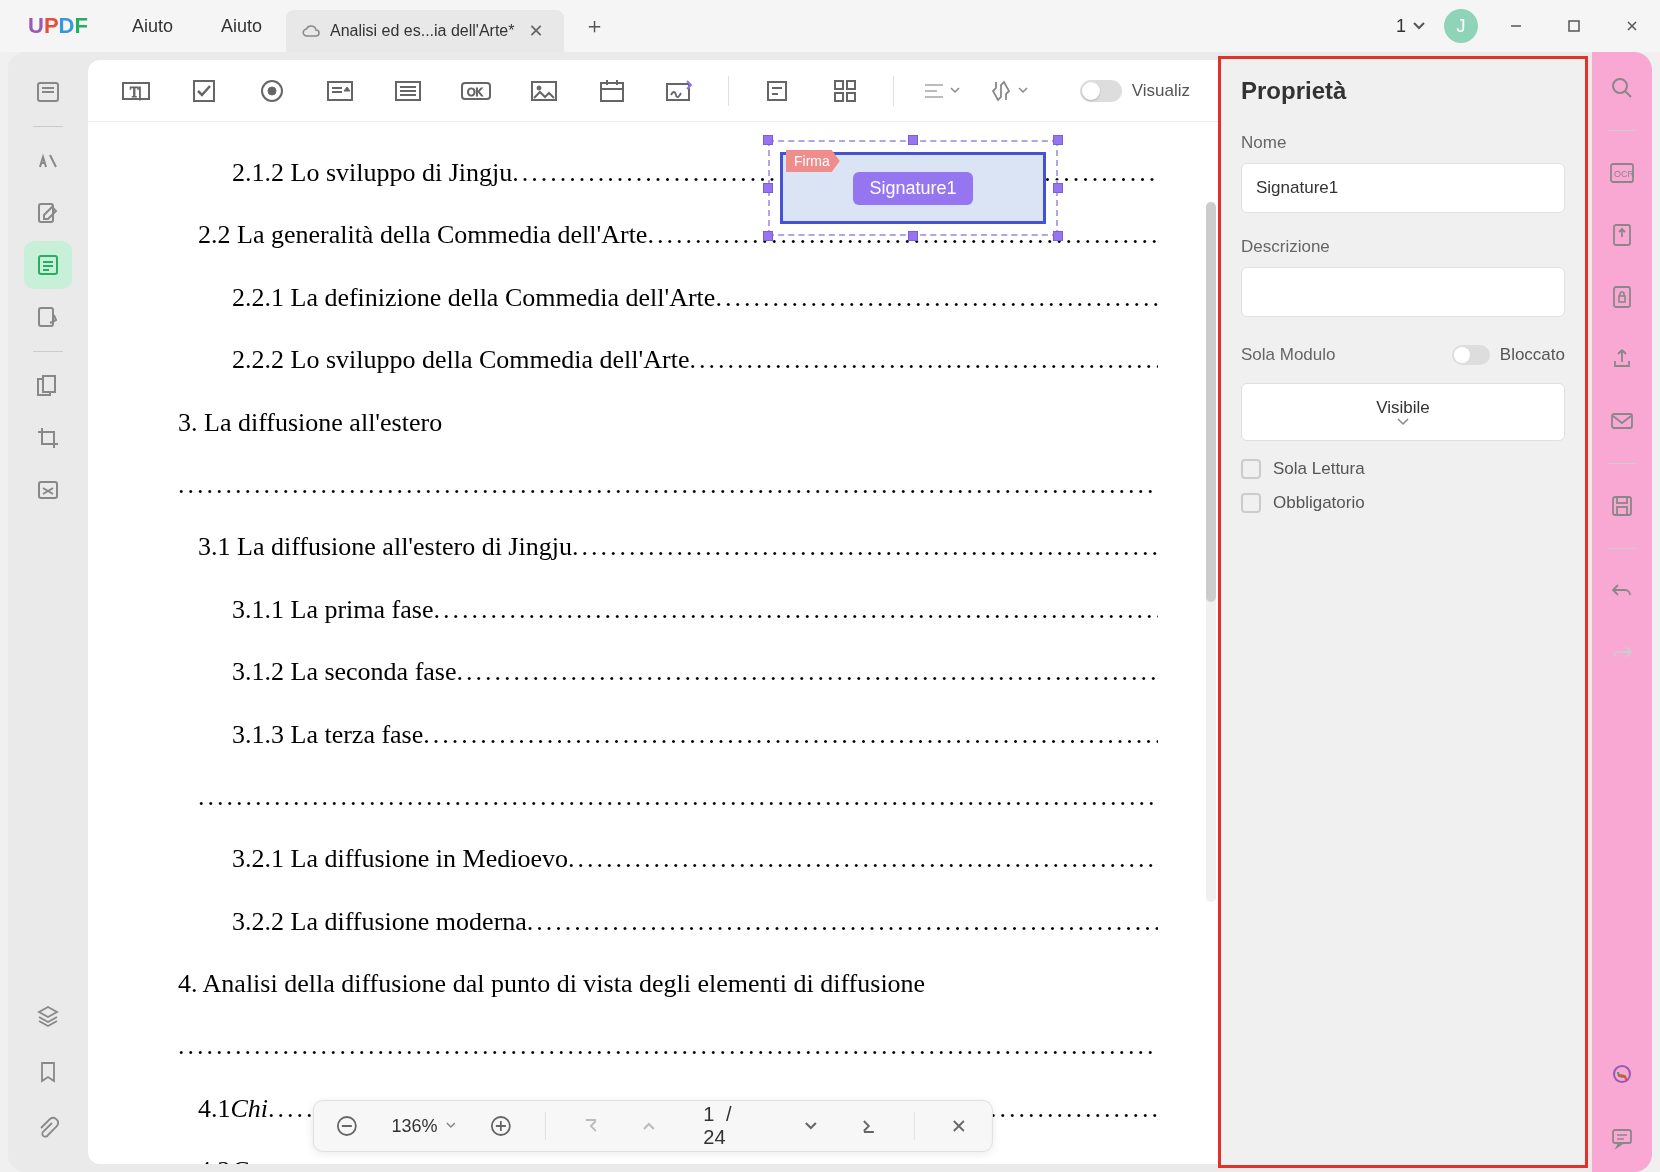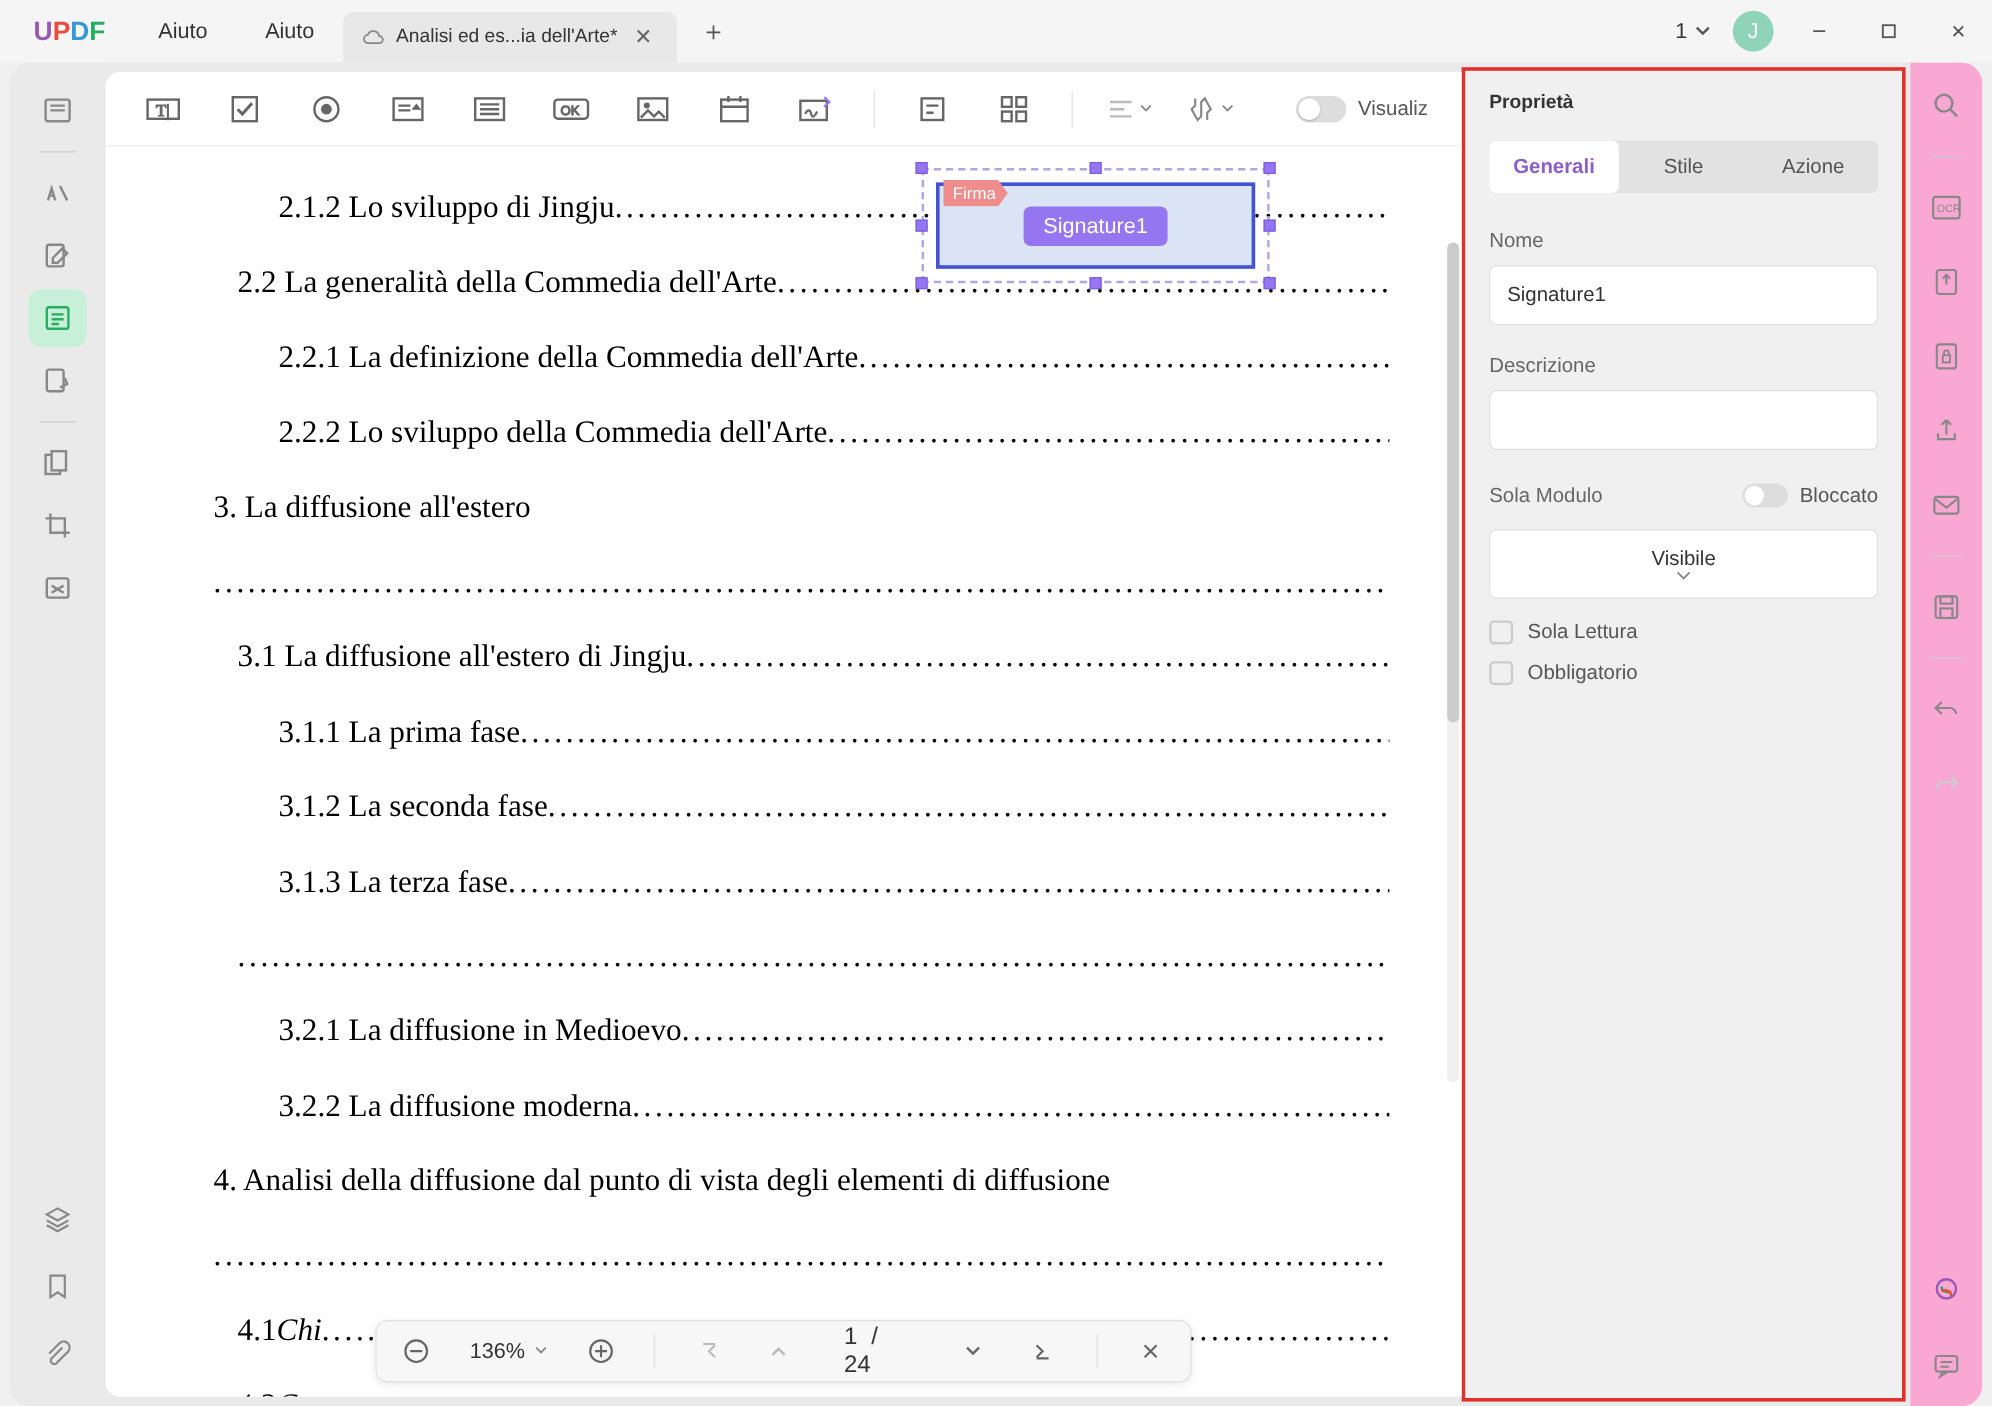--- a/index.html
+++ b/index.html
@@ -58,21 +58,21 @@
 .sig-tag { position: absolute; top: 10px; left: 18px; background: #ef8d8d; color: #fff; font-size: 14px; padding: 3px 10px 3px 8px; font-family: "Segoe UI", sans-serif; clip-path: polygon(0 0, 85% 0, 100% 50%, 85% 100%, 0 100%); z-index: 2; }
 .handle { position: absolute; width: 10px; height: 10px; background: #9575f0; border: 1px solid #7a5de0; }
 .dash-rect { position: absolute; left: 0; top: 0; right: 0; bottom: 0; border: 2px dashed #b0a5e5; pointer-events: none; }
 
 
 .vscroll { position: absolute; right: 2px; top: 80px; width: 10px; height: 700px; background: #f0f0f0; border-radius: 5px; }
 .vscroll-thumb { width: 10px; height: 400px; background: #ccc; border-radius: 5px; }
 
 
 .props { width: 370px; background: #f0f0f0; border: 3px solid #e2312c; margin: 4px 4px 4px 0; padding: 18px 20px; display: flex; flex-direction: column; overflow-y: auto; }
-.props h2 { font-size: 16px; font-weight: 700; color: #333; margin-bottom: 22px; }
+.props h2 { font-size: 24px; font-weight: 700; color: #333; margin-bottom: 22px; }
 .prop-tabs { display: flex; background: #e2e2e2; border-radius: 6px; overflow: hidden; margin-bottom: 24px; }
 .prop-tab { flex: 1; padding: 12px 0; text-align: center; font-size: 17px; color: #555; cursor: pointer; }
 .prop-tab.active { background: #fff; color: #8e5ec9; font-weight: 600; border-radius: 6px; }
 .prop-label { font-size: 17px; color: #666; margin-bottom: 10px; margin-top: 6px; }
 .prop-input { width: 100%; border: 1px solid #e0e0e0; background: #fff; border-radius: 6px; padding: 14px 14px; font-size: 17px; color: #333; margin-bottom: 18px; }
 .prop-row { display: flex; align-items: center; justify-content: space-between; margin: 10px 0 18px 0; }
 .prop-select { width: 100%; border: 1px solid #e0e0e0; background: #fff; border-radius: 6px; padding: 14px 14px; font-size: 17px; color: #333; display: flex; justify-content: space-between; align-items: center; cursor: pointer; margin-bottom: 18px; flex-direction: column; }
 .prop-check { display: flex; align-items: center; gap: 12px; font-size: 17px; color: #555; margin-bottom: 14px; }
 .prop-check .box { width: 20px; height: 20px; border: 2px solid #ccc; border-radius: 4px; cursor: pointer; }
 .mini-toggle { width: 38px; height: 20px; background: #ddd; border-radius: 10px; position: relative; cursor: pointer; }
@@ -455,25 +455,20 @@
             <svg width="16" height="16" viewBox="0 0 16 16">
               <path d="M3 3l10 10M13 3L3 13" stroke="#666" stroke-width="1.8"></path>
             </svg>
           </div>
       </div>
     </div>
   </div>
 
   <div class="props">
     <h2>Proprietà</h2>
-    <div class="prop-tabs">
-      <div class="prop-tab active">Generali</div>
-      <div class="prop-tab">Stile</div>
-      <div class="prop-tab">Azione</div>
-    </div>
     <div class="prop-label">Nome</div>
     <input class="prop-input" value="Signature1" style="">
     <div class="prop-label">Descrizione</div>
     <input class="prop-input" value="" style="">
     <div class="prop-row">
       <span style="font-size:17px;color:#666;">Sola Modulo</span>
       <div style="display:flex;align-items:center;gap:10px;">
         <div class="mini-toggle"></div>
         <span style="font-size:17px;color:#555;">Bloccato</span>
       </div>

